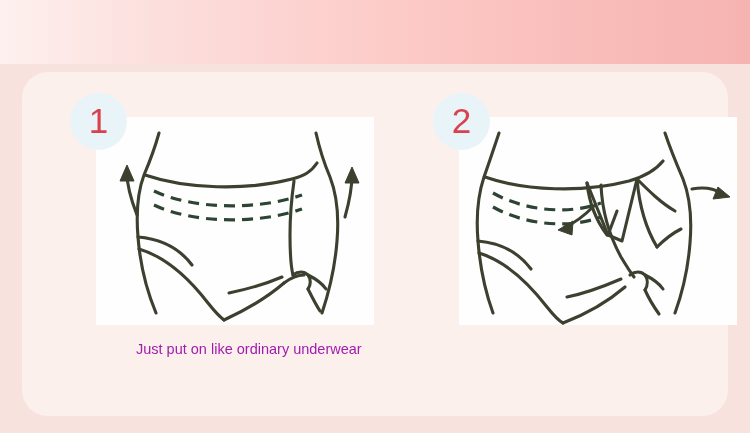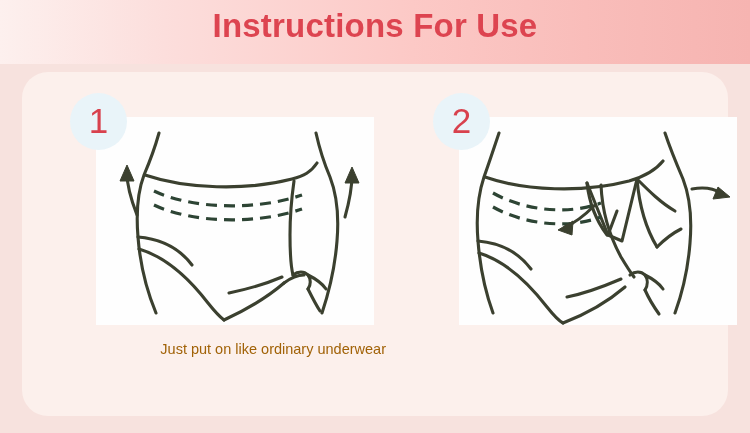--- a/index.html
+++ b/index.html
@@ -117,33 +117,31 @@
   }
 
   
   .caption {
     position: absolute;
     left: 88px;
     top: 267px;
     width: 250px;
     font-size: 14.5px;
     line-height: 1.42;
-    color: #a16207;
-    font-family: "Liberation Sans", sans-serif;
-    text-align: right;
+    color: #a21caf;
+    font-family: "Liberation Sans", sans-serif;
   }
   .caption-2 { left: 90px; }
 </style>
 </head>
 <body>
 
 <div class="page">
 
   <div class="header-band"></div>
-  <div class="page-title">Instructions For Use</div>
 
   <div class="inner-panel"></div>
 
   <div class="steps">
 
     <div class="step step-1">
 
       <div class="figure-box">
         <svg width="278" height="208" viewBox="0 0 278 208" xmlns="http://www.w3.org/2000/svg">
           <g fill="none" stroke="#3b402f" stroke-width="3.1" stroke-linecap="round" stroke-linejoin="round">

